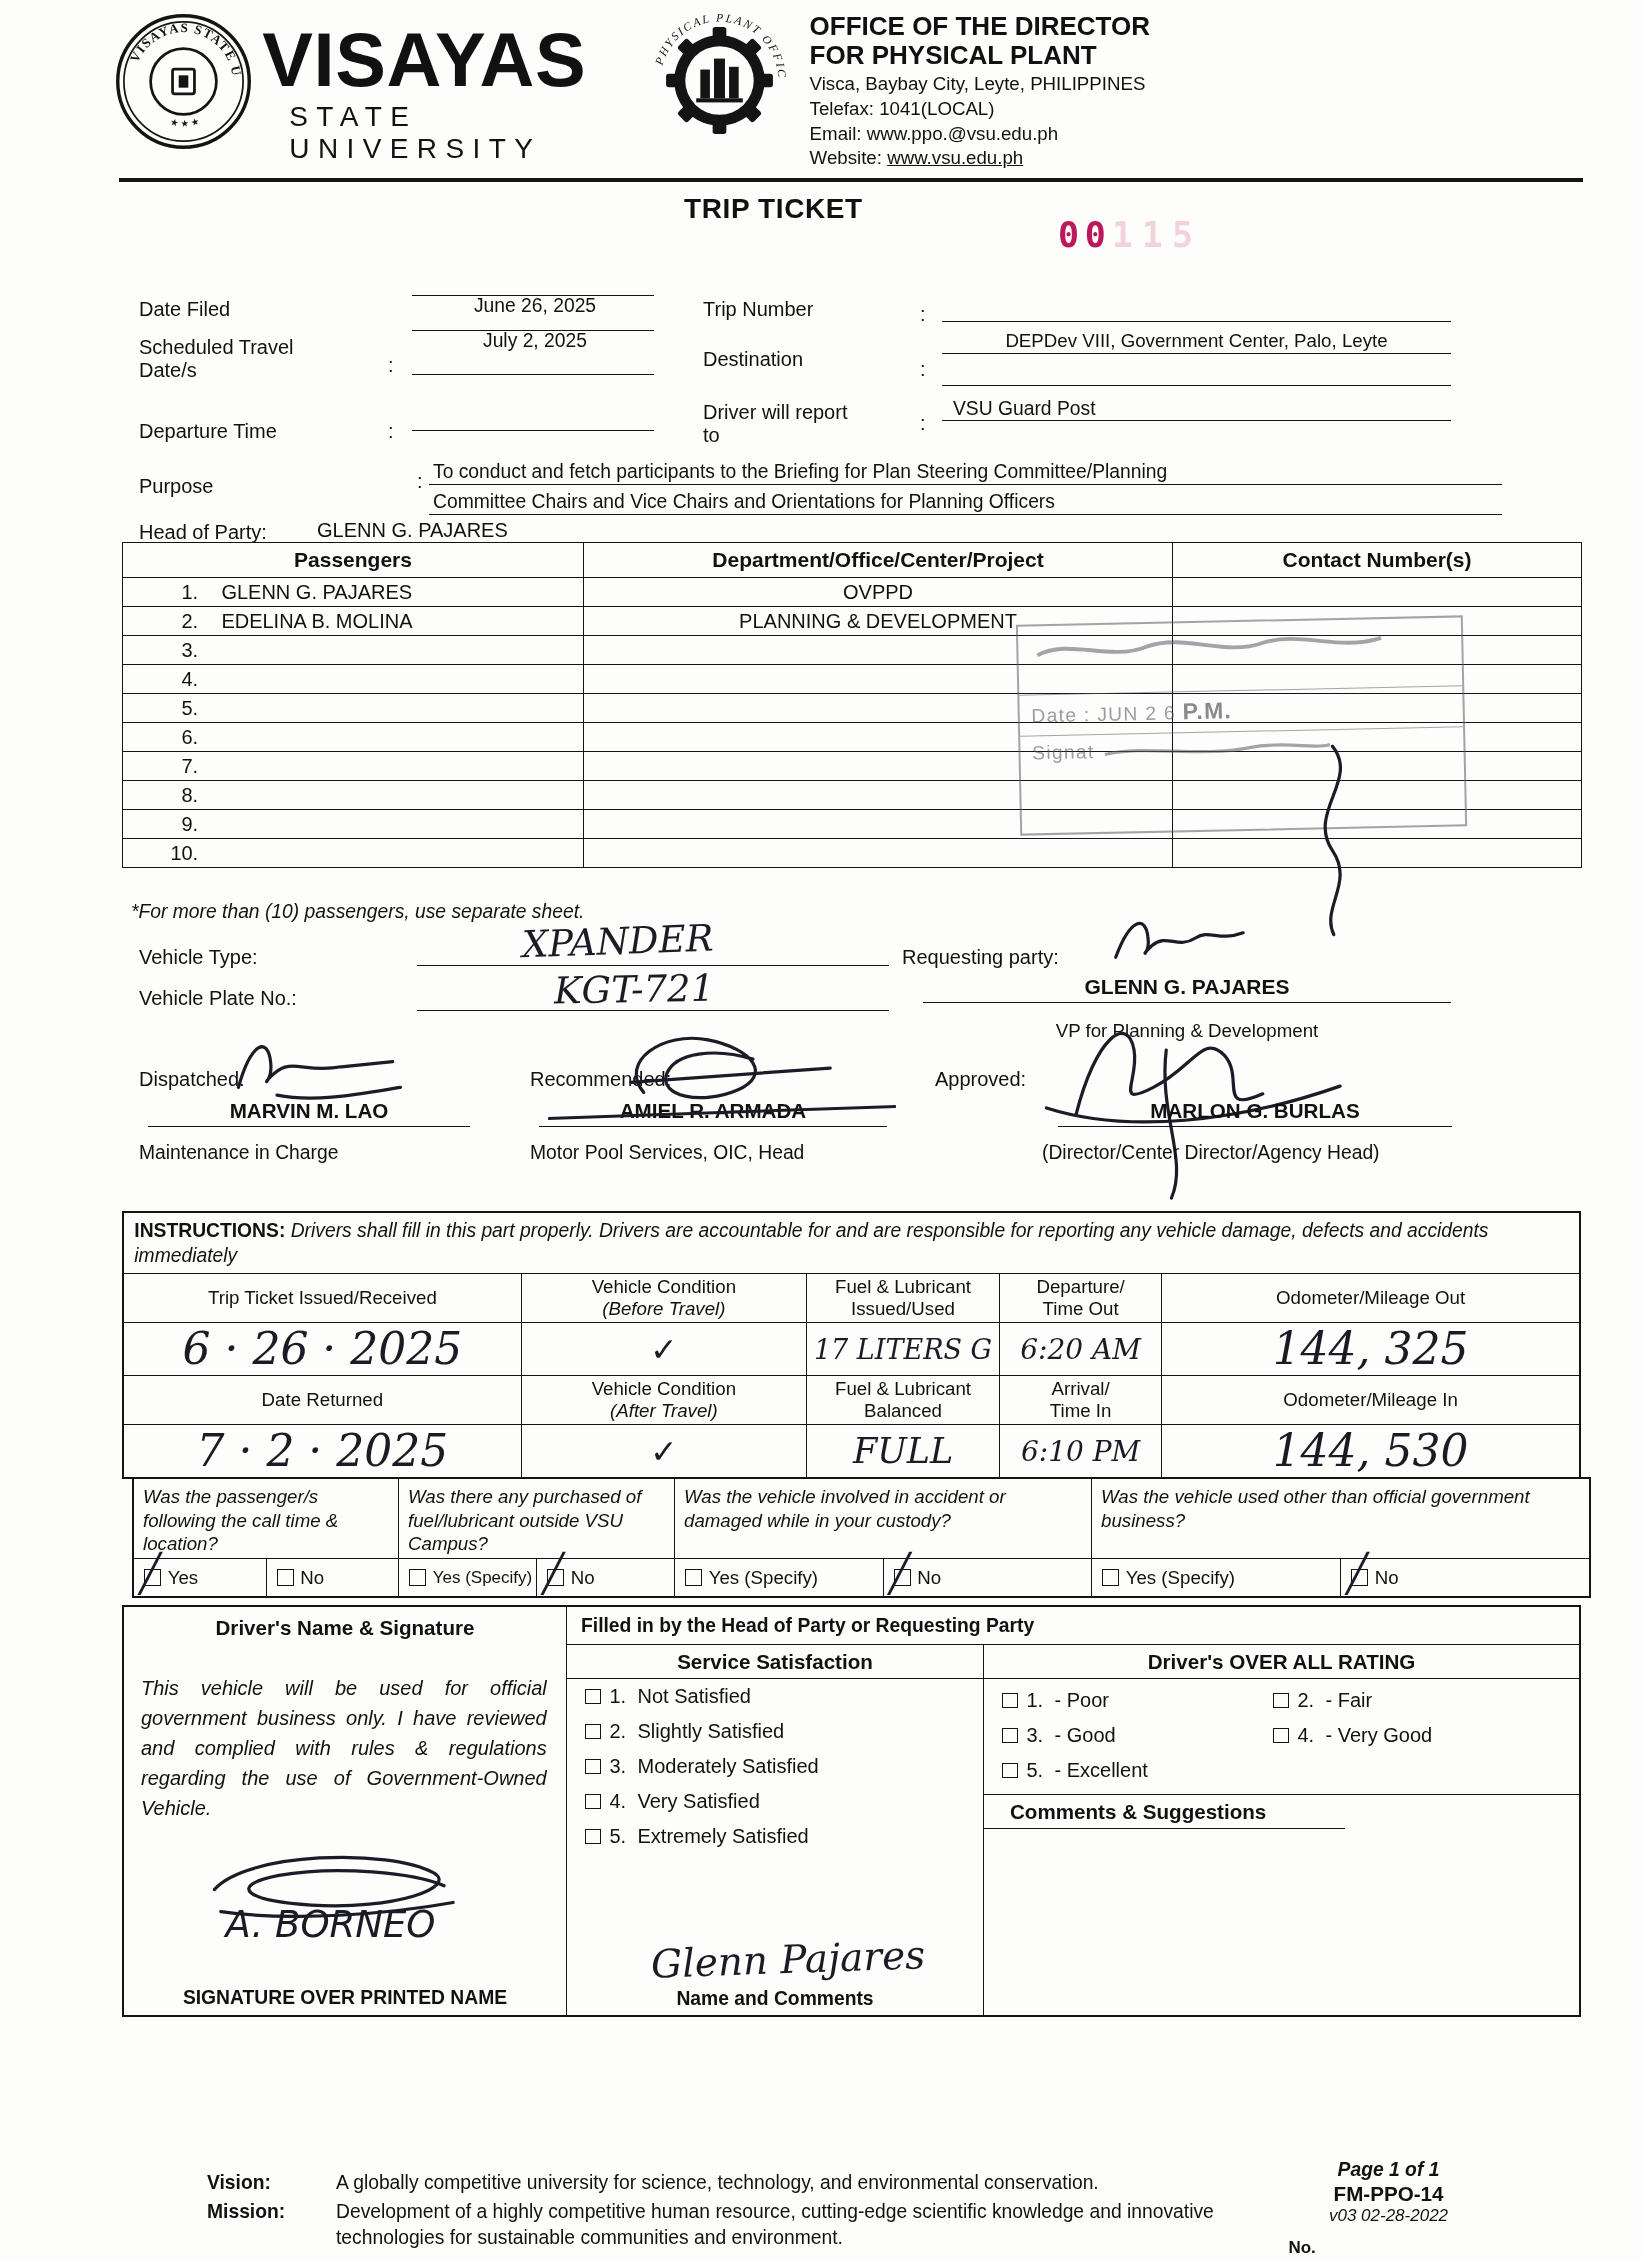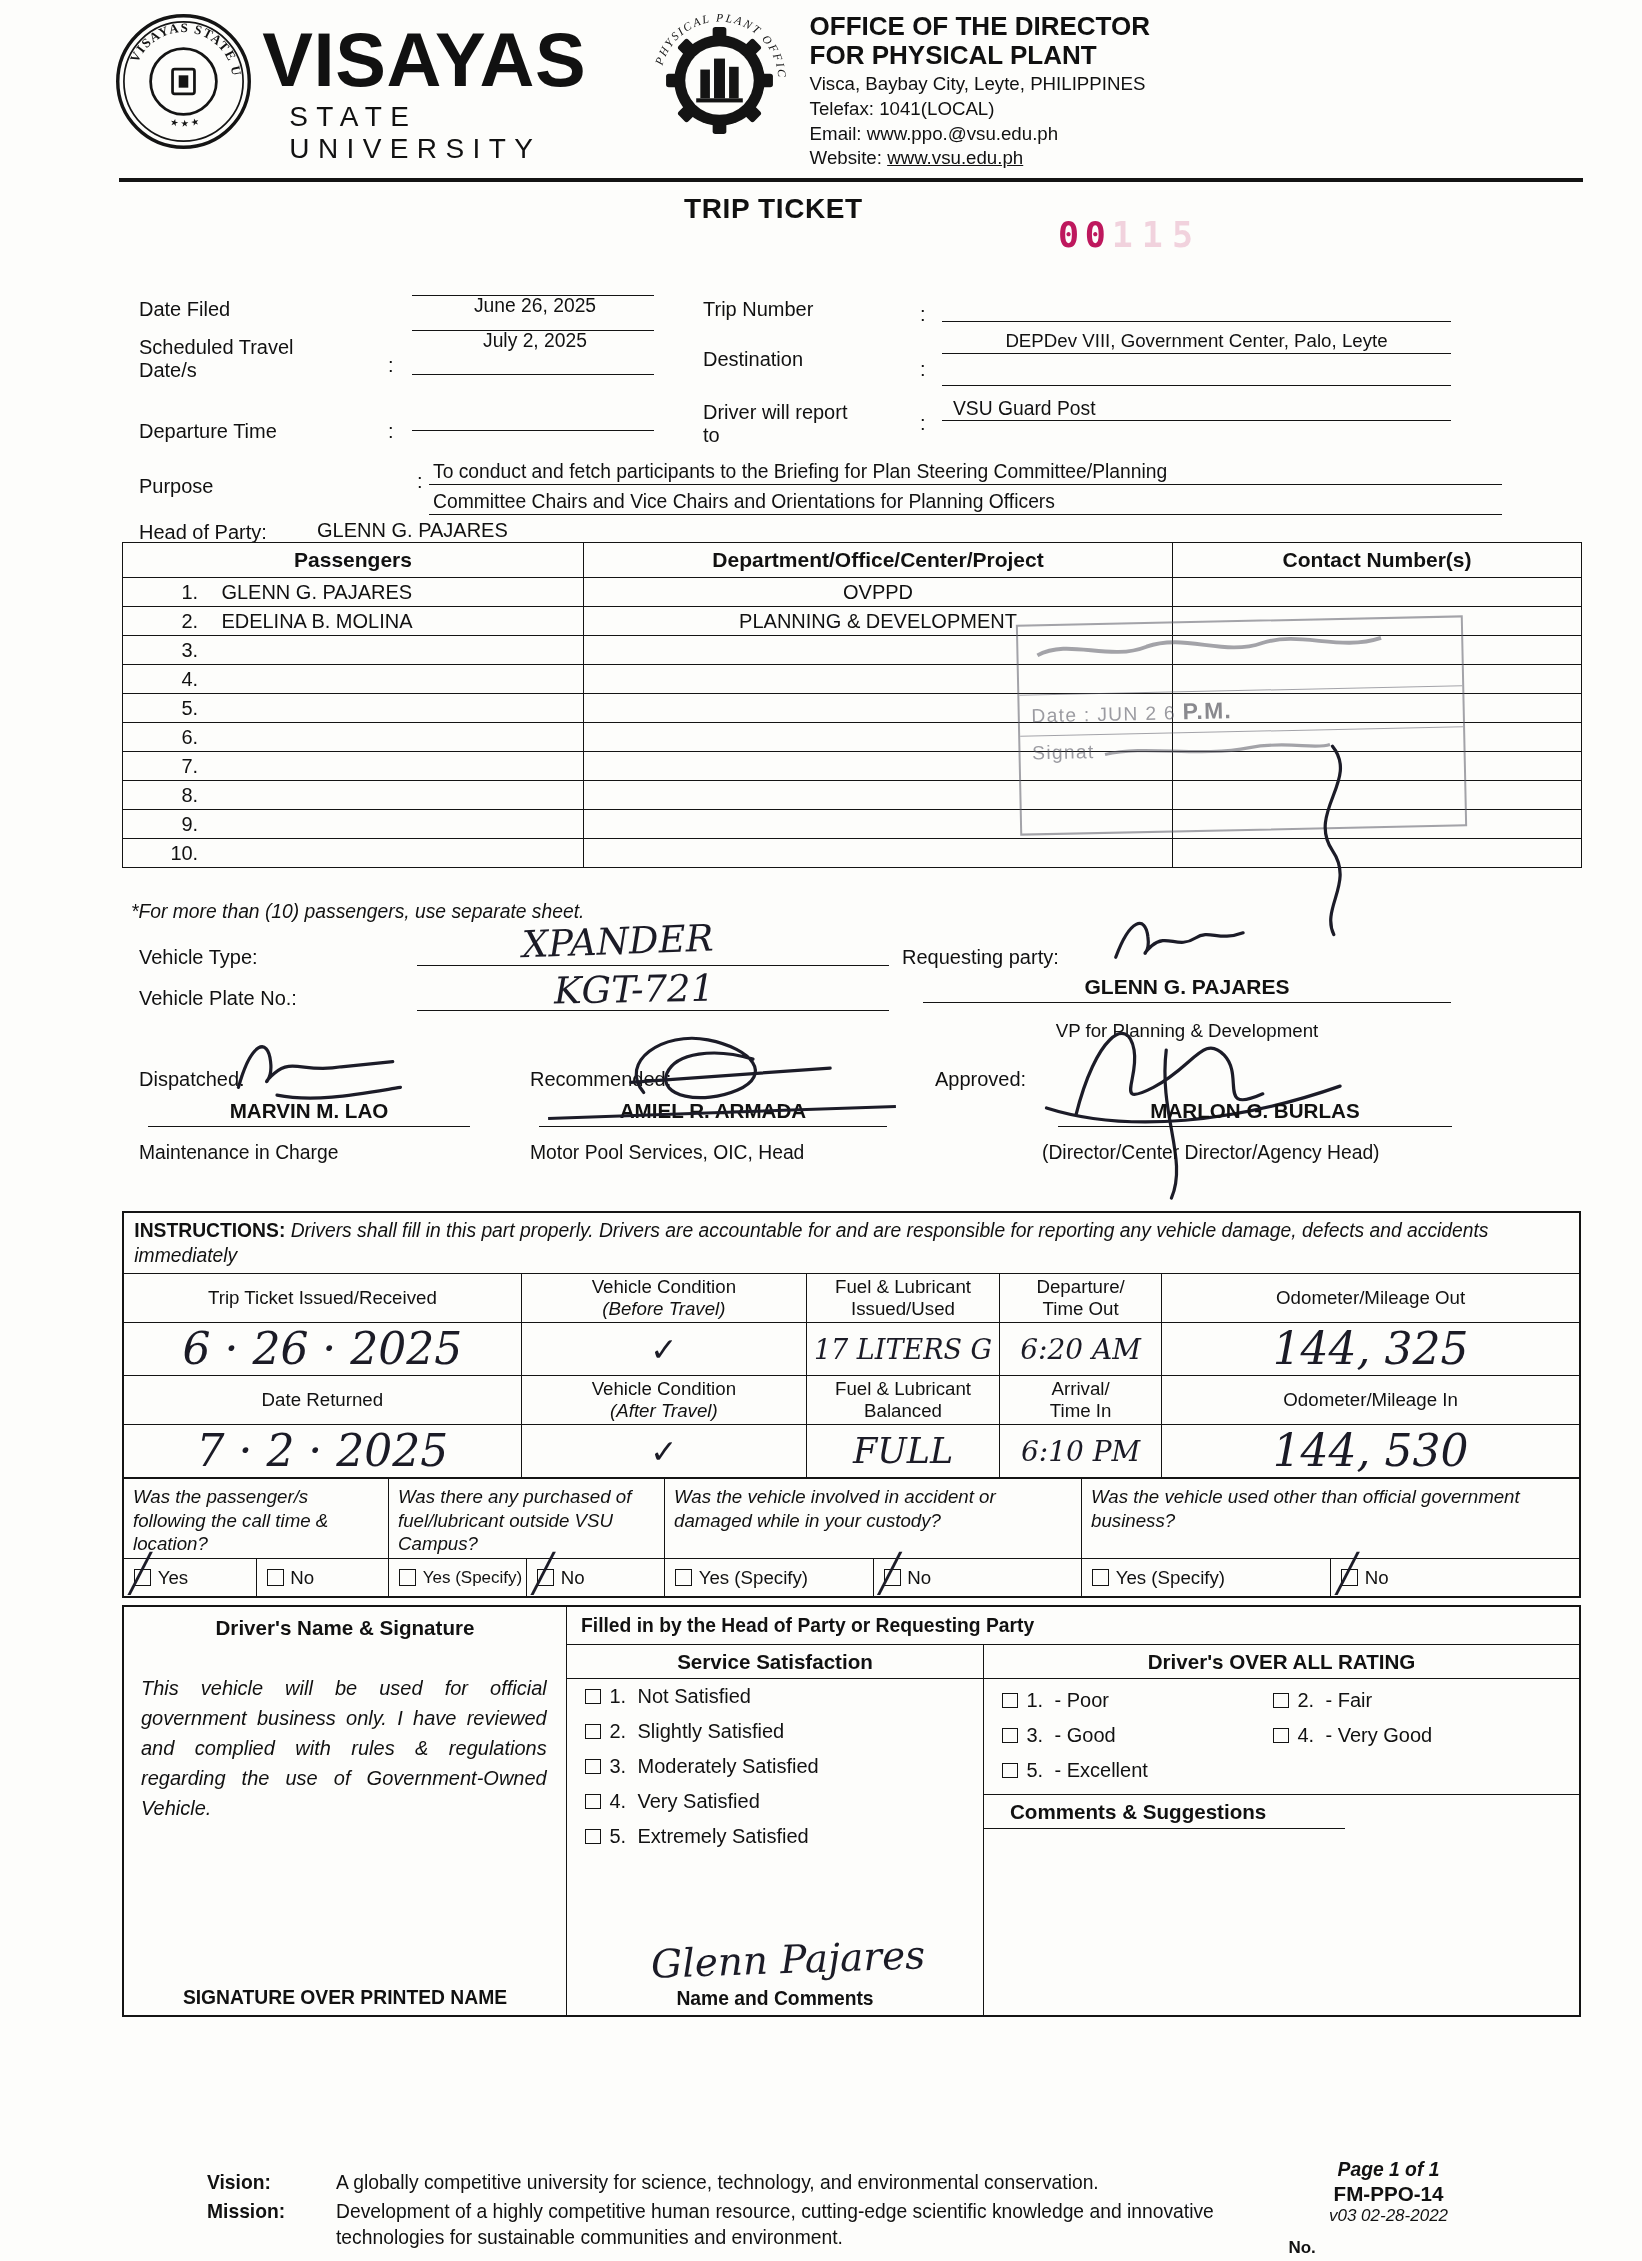--- a/index.html
+++ b/index.html
@@ -70,21 +70,21 @@
   .itable{width:100%;border-collapse:collapse;table-layout:fixed}
   .itable td{border:1.9px solid #141414;text-align:center;vertical-align:middle;padding:1.3px 2.6px;overflow:visible}
   .itable .lab{font-size:18.7px;height:46px;line-height:1.2}
   .itable .val{height:49px}
   .itable tr td:first-child{border-left:none}
   .itable tr td:last-child{border-right:none}
   .itable tr:last-child td{border-bottom:none}
   .ihw{font-size:44px;line-height:1}
 
   
-  .quest{position:absolute;left:122px;top:1477px;width:1459px;height:121px;border:2.6px solid #141414;
+  .quest{position:absolute;left:132px;top:1477px;width:1459px;height:121px;border:2.6px solid #141414;
          box-sizing:border-box;display:flex}
   .qcell{border-right:1.9px solid #141414;display:flex;flex-direction:column;box-sizing:border-box}
   .qcell:last-child{border-right:none}
   .qtext{flex:1;font-size:18.7px;font-style:italic;padding:6.4px 9px 0 9px;line-height:1.24}
   .qans{display:flex;border-top:1.9px solid #141414;height:37px;align-items:center}
   .qopt{flex:1;display:flex;align-items:center;padding-left:10.3px;height:100%;box-sizing:border-box}
   .qopt + .qopt{border-left:1.9px solid #141414}
   .cbwrap{position:relative;display:inline-block;width:17px;height:17px;flex:none}
   .cb{position:absolute;left:0;top:0;width:17px;height:17px;border:1.9px solid #141414;box-sizing:border-box}
   .cbmark{position:absolute;left:-5.2px;top:-17px;font-family:"DejaVu Sans",sans-serif;font-size:37px;color:#1c1c28}
@@ -516,20 +516,27 @@
           <span class="cbl">No</span>
         </div>
       </div>
     </div>
   </div>
 
   <div class="bottom">
     <div class="bleft">
       <div class="bleft-h">Driver's Name &amp; Signature</div>
       <div class="pledge">This vehicle will be used for official government business only.  I have reviewed and complied with rules &amp; regulations regarding the use of Government-Owned Vehicle.</div>
+      <div class="dsig">
+        <svg class="sig" width="271" height="71" viewBox="0 0 420 110">
+          <path d="M30,66 C80,8 300,2 370,40 C408,62 310,98 180,90 C80,84 48,60 130,44 C220,28 340,40 386,60"></path>
+          <path d="M40,100 C150,116 300,104 400,86"></path>
+        </svg>
+        <div class="hwsans dsig-name">A. BORNEO</div>
+      </div>
       <div class="bleft-cap">SIGNATURE OVER PRINTED NAME</div>
     </div>
 
     <div class="bright">
       <div class="bright-h">Filled in by the Head of Party or Requesting Party</div>
       <div class="bcols">
         <div class="svc">
           <div class="svc-h">Service Satisfaction</div>
           <div class="opt">
               <span class="cbwrap">

